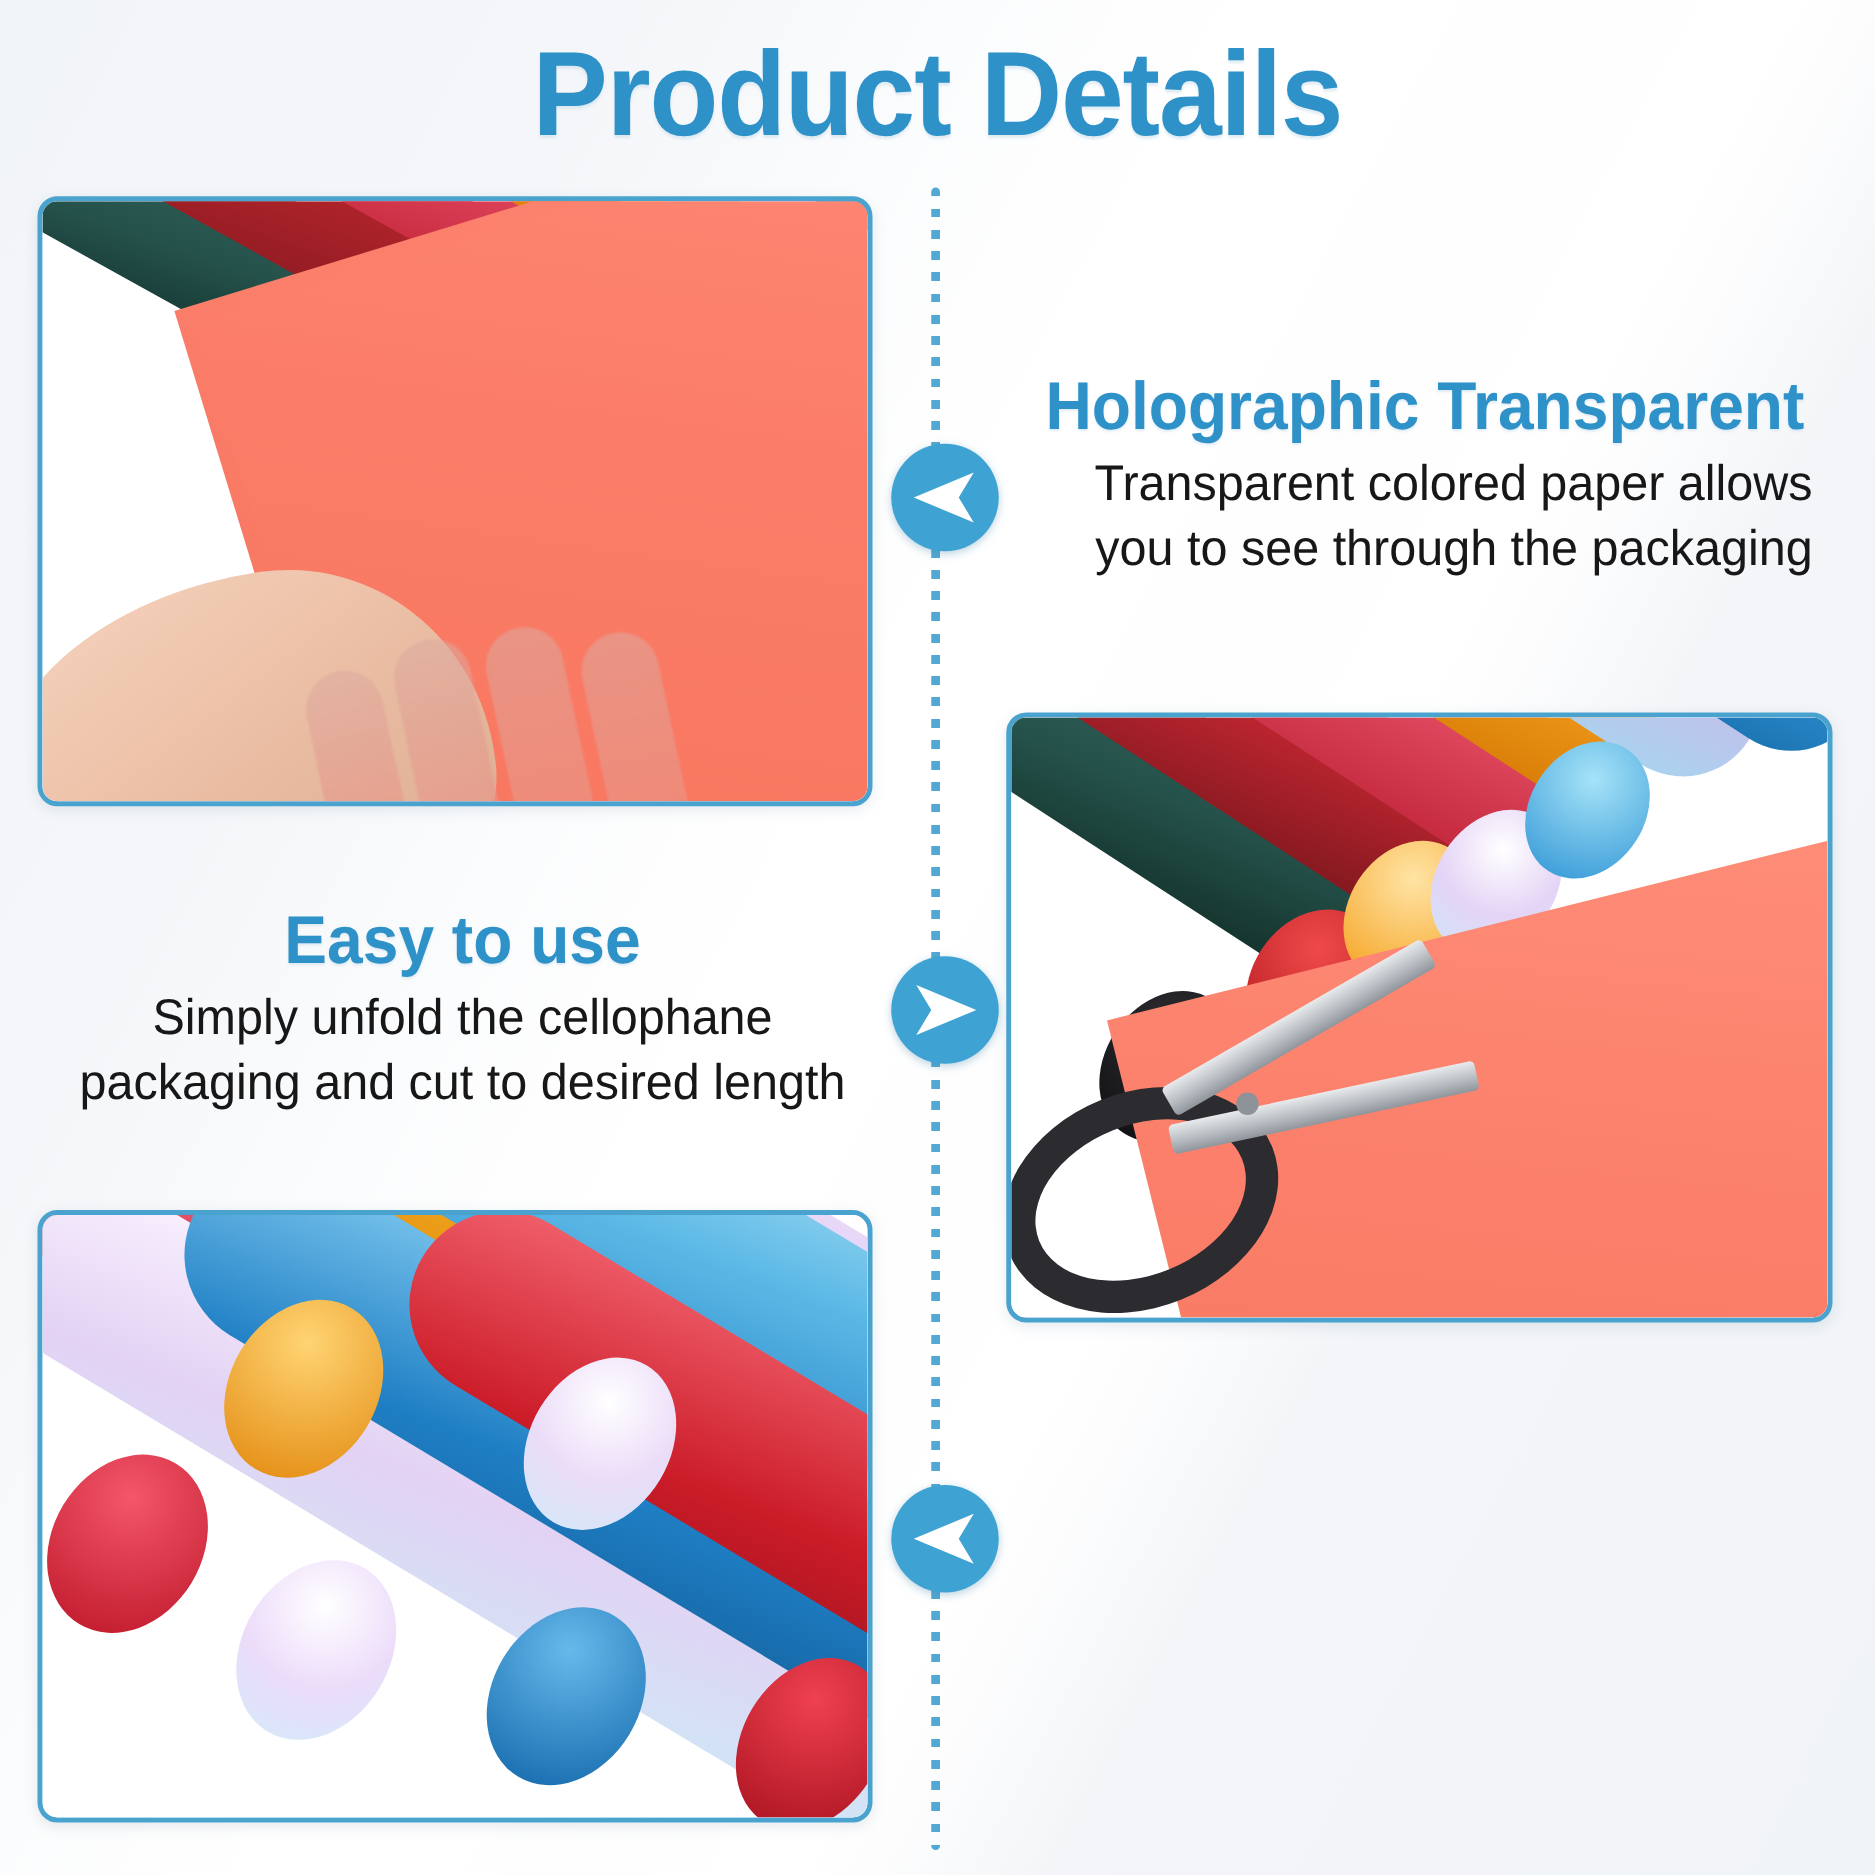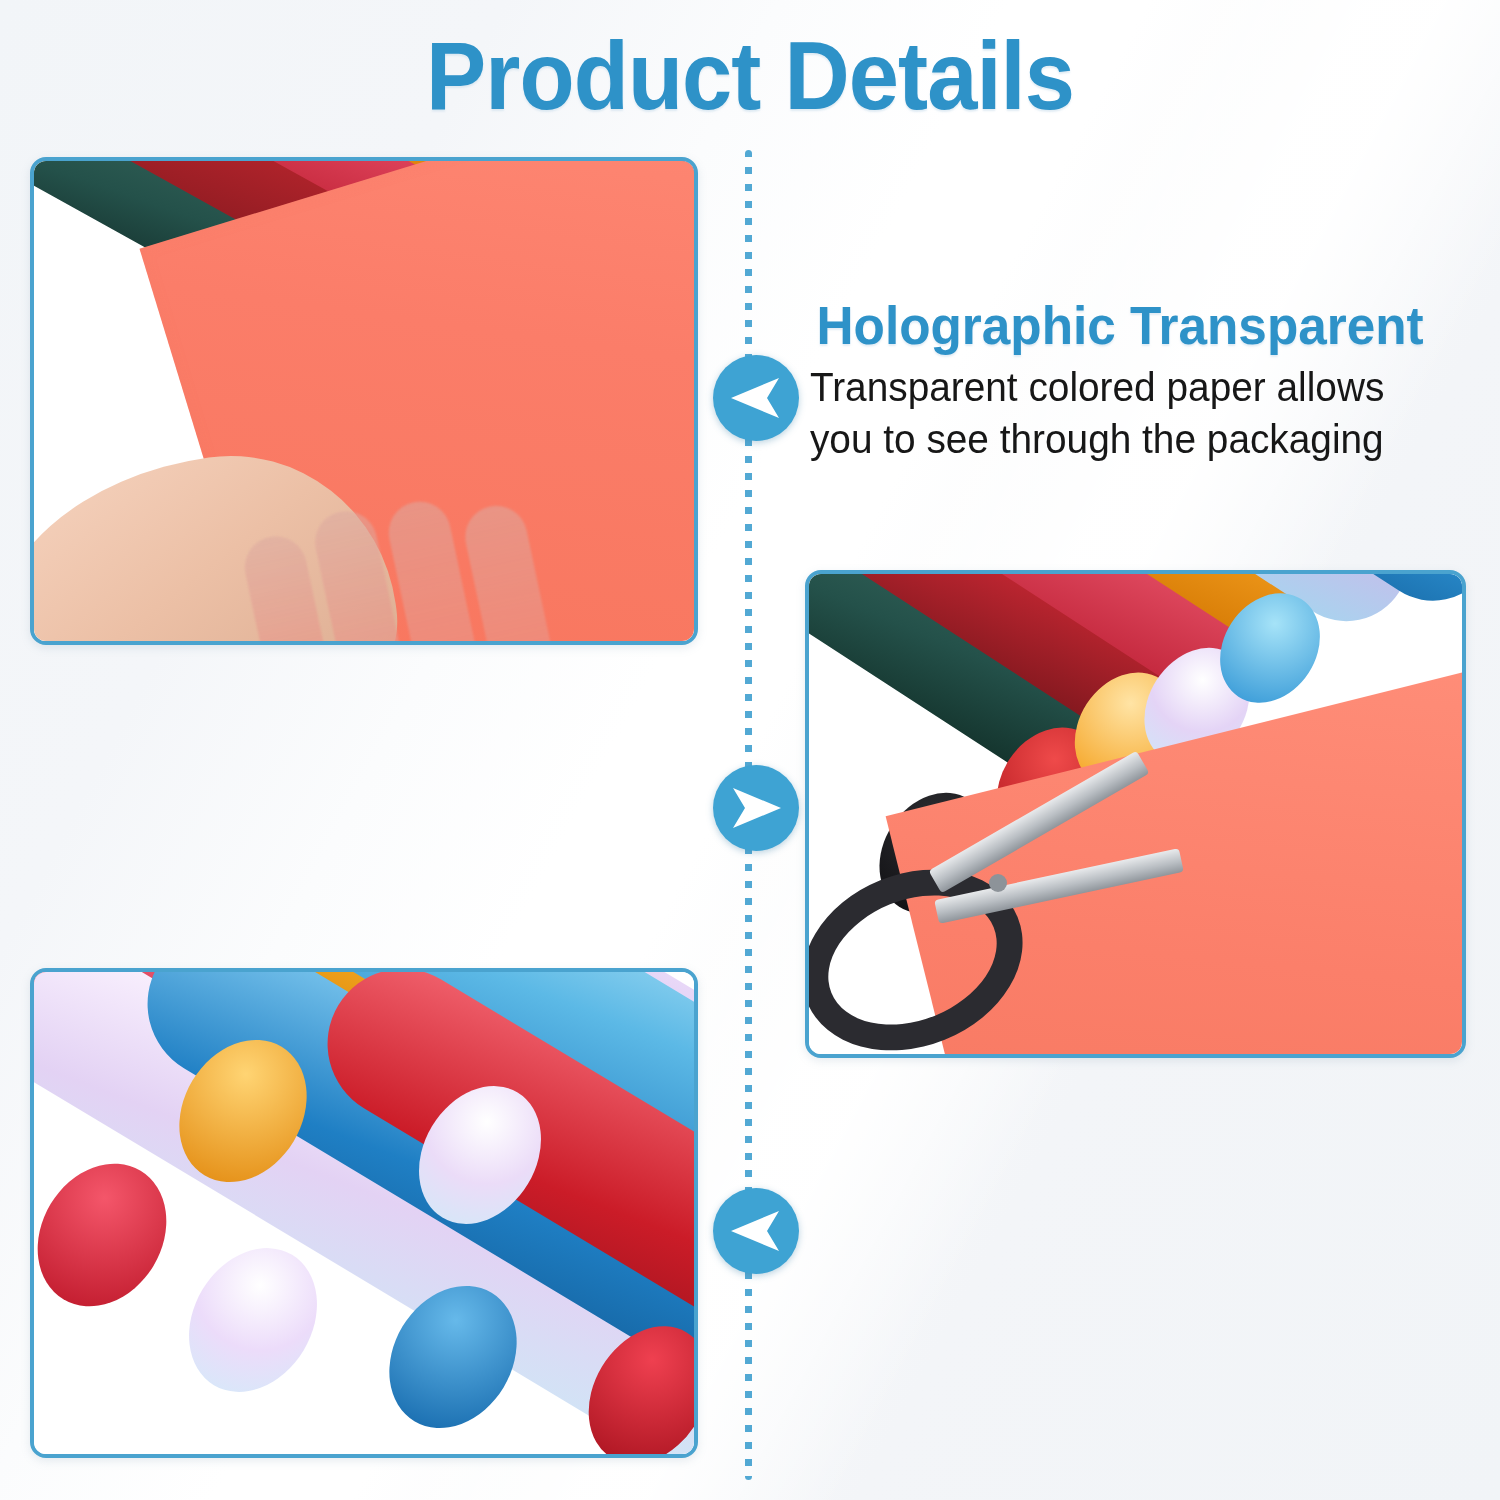--- a/index.html
+++ b/index.html
@@ -111,21 +111,21 @@
     color:#2e92c8;
     text-shadow:0 2px 2px rgba(200,220,235,.5);
     transform:scaleX(.95);
   }
   .block p{
     margin:0;
     font-family:"Liberation Sans Narrow","Liberation Sans",sans-serif;
     font-size:40px;line-height:52px;color:#171717;
     transform:scaleX(.97);
   }
-  .ta-r{text-align:left;}
+  .ta-r{text-align:right;}
   .ta-c{text-align:center;}
 </style>
 </head>
 <body>
 
 <div class="page">
   <div class="sheen"></div>
 
   <div class="title">Product Details</div>
 
@@ -166,20 +166,25 @@
       </svg>
     </span>
   </div>
 
   <div class="block ta-r" style="left:800px;top:295px;width:660px;">
     <h2>Holographic Transparent</h2>
     <p>Transparent colored paper allows</p>
     <p>you to see through the packaging</p>
   </div>
 
+  <div class="block ta-c" style="left:40px;top:722px;width:660px;">
+    <h2>Easy to use</h2>
+    <p>Simply unfold the cellophane</p>
+    <p>packaging and cut to desired length</p>
+  </div>
 
   <div class="badge" style="left:713px;top:765px;">
     <span>
       <svg width="54" height="44" viewBox="0 0 54 44" aria-hidden="true">
         <path d="M52 22 L4 2 L16 22 L4 42 Z" fill="#ffffff"></path>
       </svg>
     </span>
   </div>
 
   <div class="frame p2" style="left:805px;top:570px;width:653px;height:480px;">

